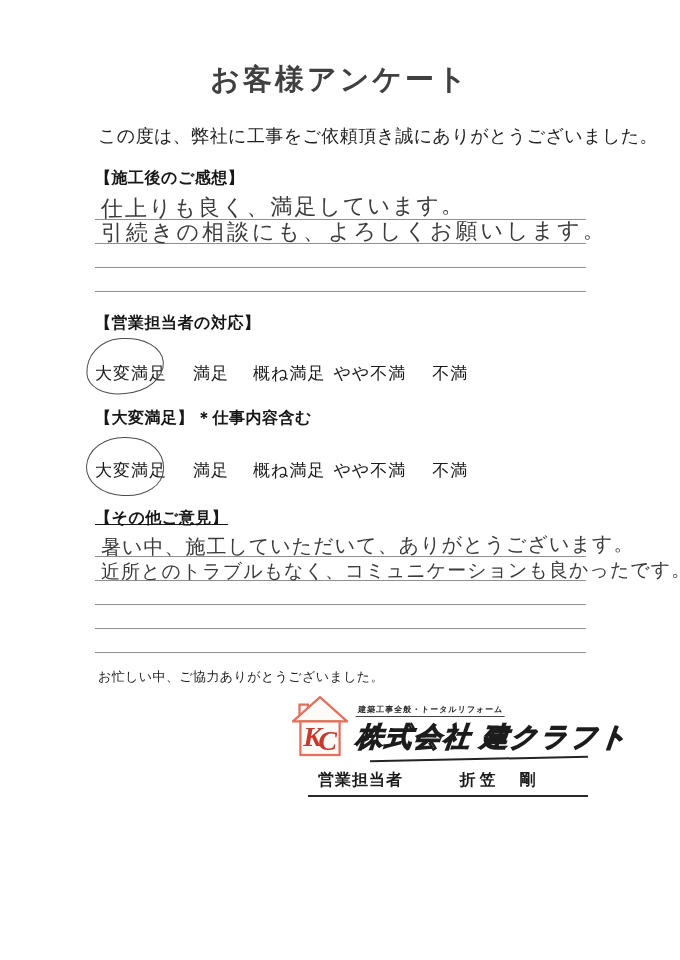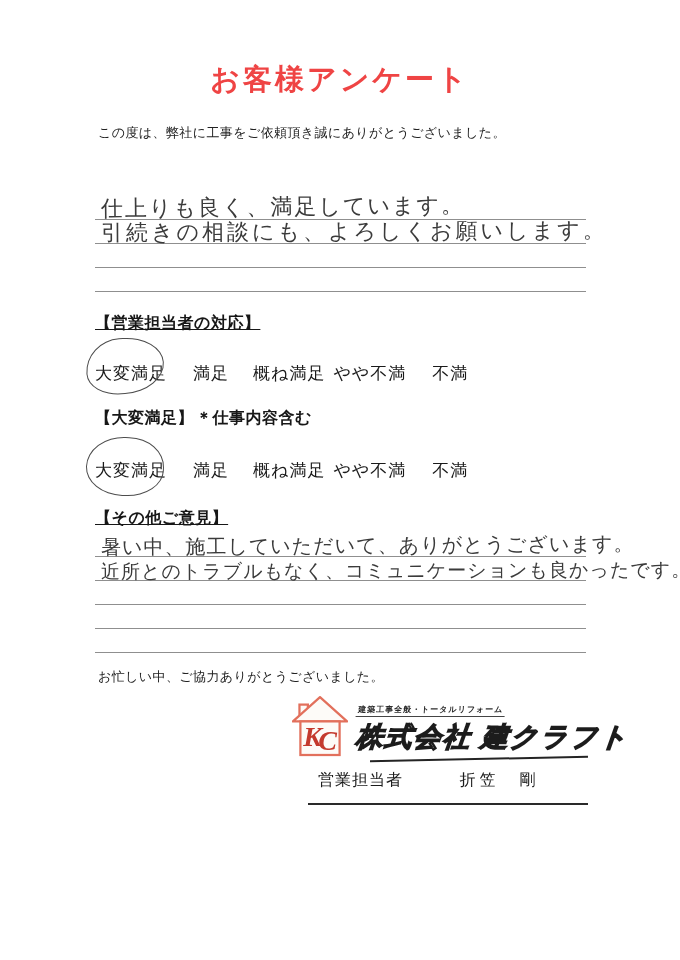--- a/index.html
+++ b/index.html
@@ -20,27 +20,27 @@
   
   .doc-title {
     position: absolute;
     top: 60px;
     left: 0;
     width: 100%;
     text-align: center;
     font-size: 29px;
     font-weight: bold;
     letter-spacing: 3px;
-    color: #ef4444;
+    color: #404040;
   }
   .intro-text {
     position: absolute;
     top: 124px;
     left: 98px;
-    font-size: 13px;
+    font-size: 18px;
     letter-spacing: 0.4px;
     color: #222;
   }
   .closing-text {
     position: absolute;
     top: 668px;
     left: 98px;
     font-size: 13px;
     letter-spacing: 0.4px;
     color: #222;
@@ -140,50 +140,51 @@
     margin: 3px 0 0 14px;
   }
 
   
   .signature {
     position: absolute;
     left: 308px;
     top: 770px;
     width: 280px;
     border-bottom: 2px solid #2a2a2a;
-    padding-bottom: 12px;
+    padding-bottom: 4px;
     font-size: 16px;
-    font-weight: normal;
+    font-weight: bold;
     color: #1b1b1b;
     white-space: nowrap;
   }
   .signature .sig-label { margin-left: 10px; letter-spacing: 1px; }
   .signature .sig-name { margin-left: 52px; letter-spacing: 4px; }
 </style>
 </head>
 <body>
 
 <div class="paper">
 
   <div class="doc-title">お客様アンケート</div>
 
   <div class="intro-text">この度は、弊社に工事をご依頼頂き誠にありがとうございました。</div>
 
+  <div class="sec-heading" style="top:168px;">【施工後のご感想】</div>
   <div class="ruled-block" style="top:196px;">
     <div class="ruled-line">
       <span class="hand">仕上りも良く、満足しています。</span>
     </div>
     <div class="ruled-line">
       <span class="hand" style="letter-spacing:3px; transform:rotate(-0.3deg);">引続きの相談にも、よろしくお願いします。</span>
     </div>
     <div class="ruled-line"></div>
     <div class="ruled-line"></div>
   </div>
 
-  <div class="sec-heading" style="top:313px;text-decoration:underline;">【営業担当者の対応】</div>
+  <div class="sec-heading" style="top:313px;">【営業担当者の対応】</div>
   <div class="options-row" style="top:362px;">
     <span class="opt-wrap">
       <span class="sel-circle"></span>
       <span class="opt" style="margin-right:26px;">大変満足</span>
     </span><span class="opt" style="margin-right:24px;">満足</span><span class="opt" style="margin-right:8px;">概ね満足</span><span class="opt" style="margin-right:26px;">やや不満</span><span class="opt">不満</span>
   </div>
 
   <div class="sec-heading" style="top:408px;">
     <span>【大変満足】</span><span class="note">＊仕事内容含む</span>
   </div>

